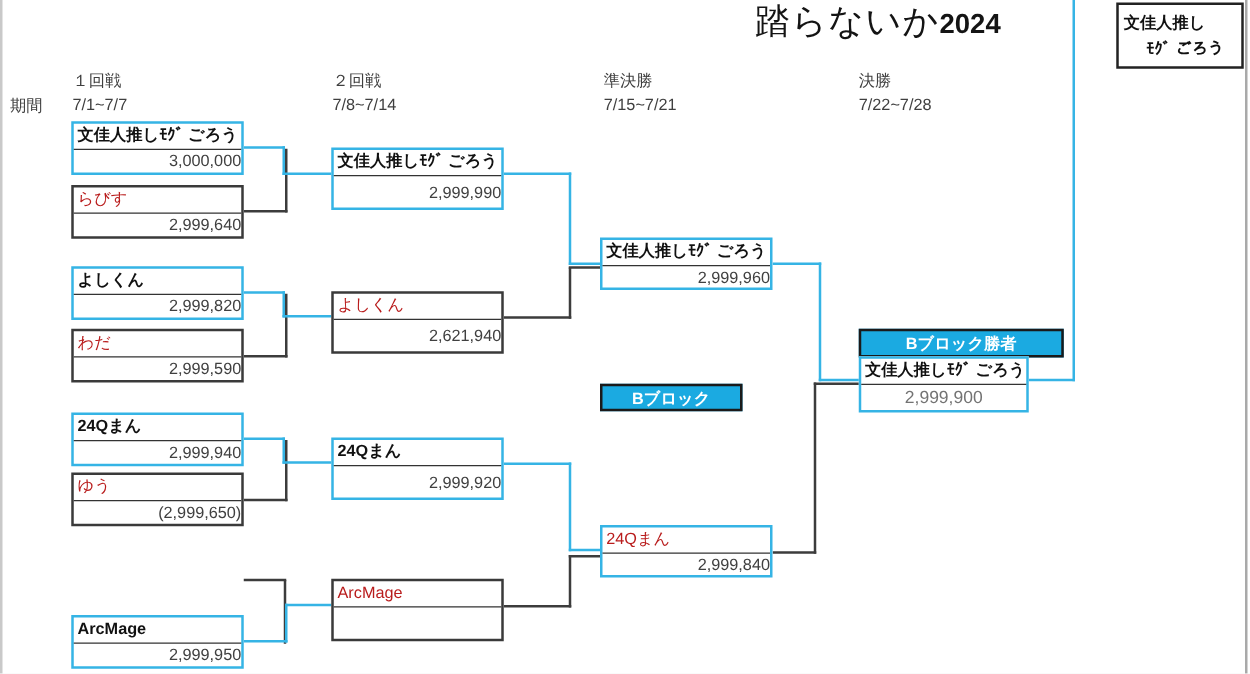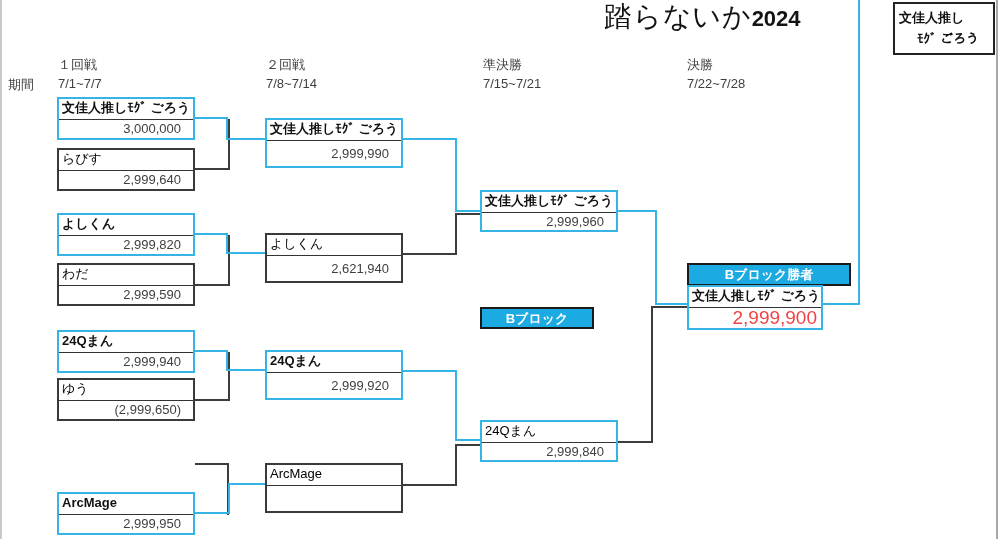--- a/index.html
+++ b/index.html
@@ -10,35 +10,35 @@
   #title{position:absolute;left:604px;top:-2px;font-family:"DejaVu Serif","Liberation Serif",serif;
          font-size:28px;color:#141414;letter-spacing:1px;white-space:nowrap;}
   #title .year{font-family:"Liberation Sans",sans-serif;font-weight:800;font-size:22px;letter-spacing:0;}
   .hdr{position:absolute;font-size:13px;color:#3f3f3f;white-space:nowrap;}
 
   
   .box{position:absolute;width:138px;background:#fff;box-sizing:border-box;
        border:2px solid #3a3a3a;z-index:5;}
   .box.cyan{border-color:#35B4E5;}
   .box .name{height:20px;line-height:18px;border-bottom:1px solid #333;padding:0 3px;
-             font-size:13px;color:#000000;white-space:nowrap;overflow:hidden;}
+             font-size:13px;color:#b91c1c;white-space:nowrap;overflow:hidden;}
   .box .name.w{font-weight:700;color:#111;}
-  .box .score{text-align:right;padding:0 12px;font-size:13px;color:#404040;white-space:nowrap;}
+  .box .score{text-align:right;padding:0 0;font-size:13px;color:#404040;white-space:nowrap;}
   .r1{height:43px}.r1 .score{line-height:18px}
   .r2{height:50px}.r2 .score{line-height:25px}
   .sf{height:42px}.sf .score{line-height:17px}
 
   .bluebox{position:absolute;box-sizing:border-box;background:#1BAAE1;border:2px solid #1a1a1a;
            color:#fff;font-weight:700;font-size:13px;text-align:center;line-height:19px;z-index:6;}
 
   #final-body{position:absolute;left:687px;top:285px;width:136px;height:45px;box-sizing:border-box;
               border:2px solid #35B4E5;background:#fff;z-index:6;}
   #final-body .name{height:20px;line-height:18px;border-bottom:1px solid #333;padding:0 3px;
                     font-size:13px;font-weight:700;color:#111;white-space:nowrap;overflow:hidden;}
-  #final-body .score{line-height:19px;text-align:right;padding:0 4px;font-size:19px;color:#ef4444;}
+  #final-body .score{line-height:19px;text-align:center;padding:0 4px;font-size:14px;color:#737373;}
 
   #champion{position:absolute;left:893px;top:2px;width:102px;height:53px;box-sizing:border-box;
             border:2px solid #222;background:#fff;z-index:6;font-size:13px;font-weight:700;color:#111;
             padding:3px 4px;line-height:21px;white-space:nowrap;}
   #champion .l2{padding-left:18px;}
 
   
   .hl,.vl{position:absolute;background:#3c3c3c;z-index:2;}
   .hl{height:2px}.vl{width:2px}
   .hl.c,.vl.c{background:#35B4E5;z-index:3;}

